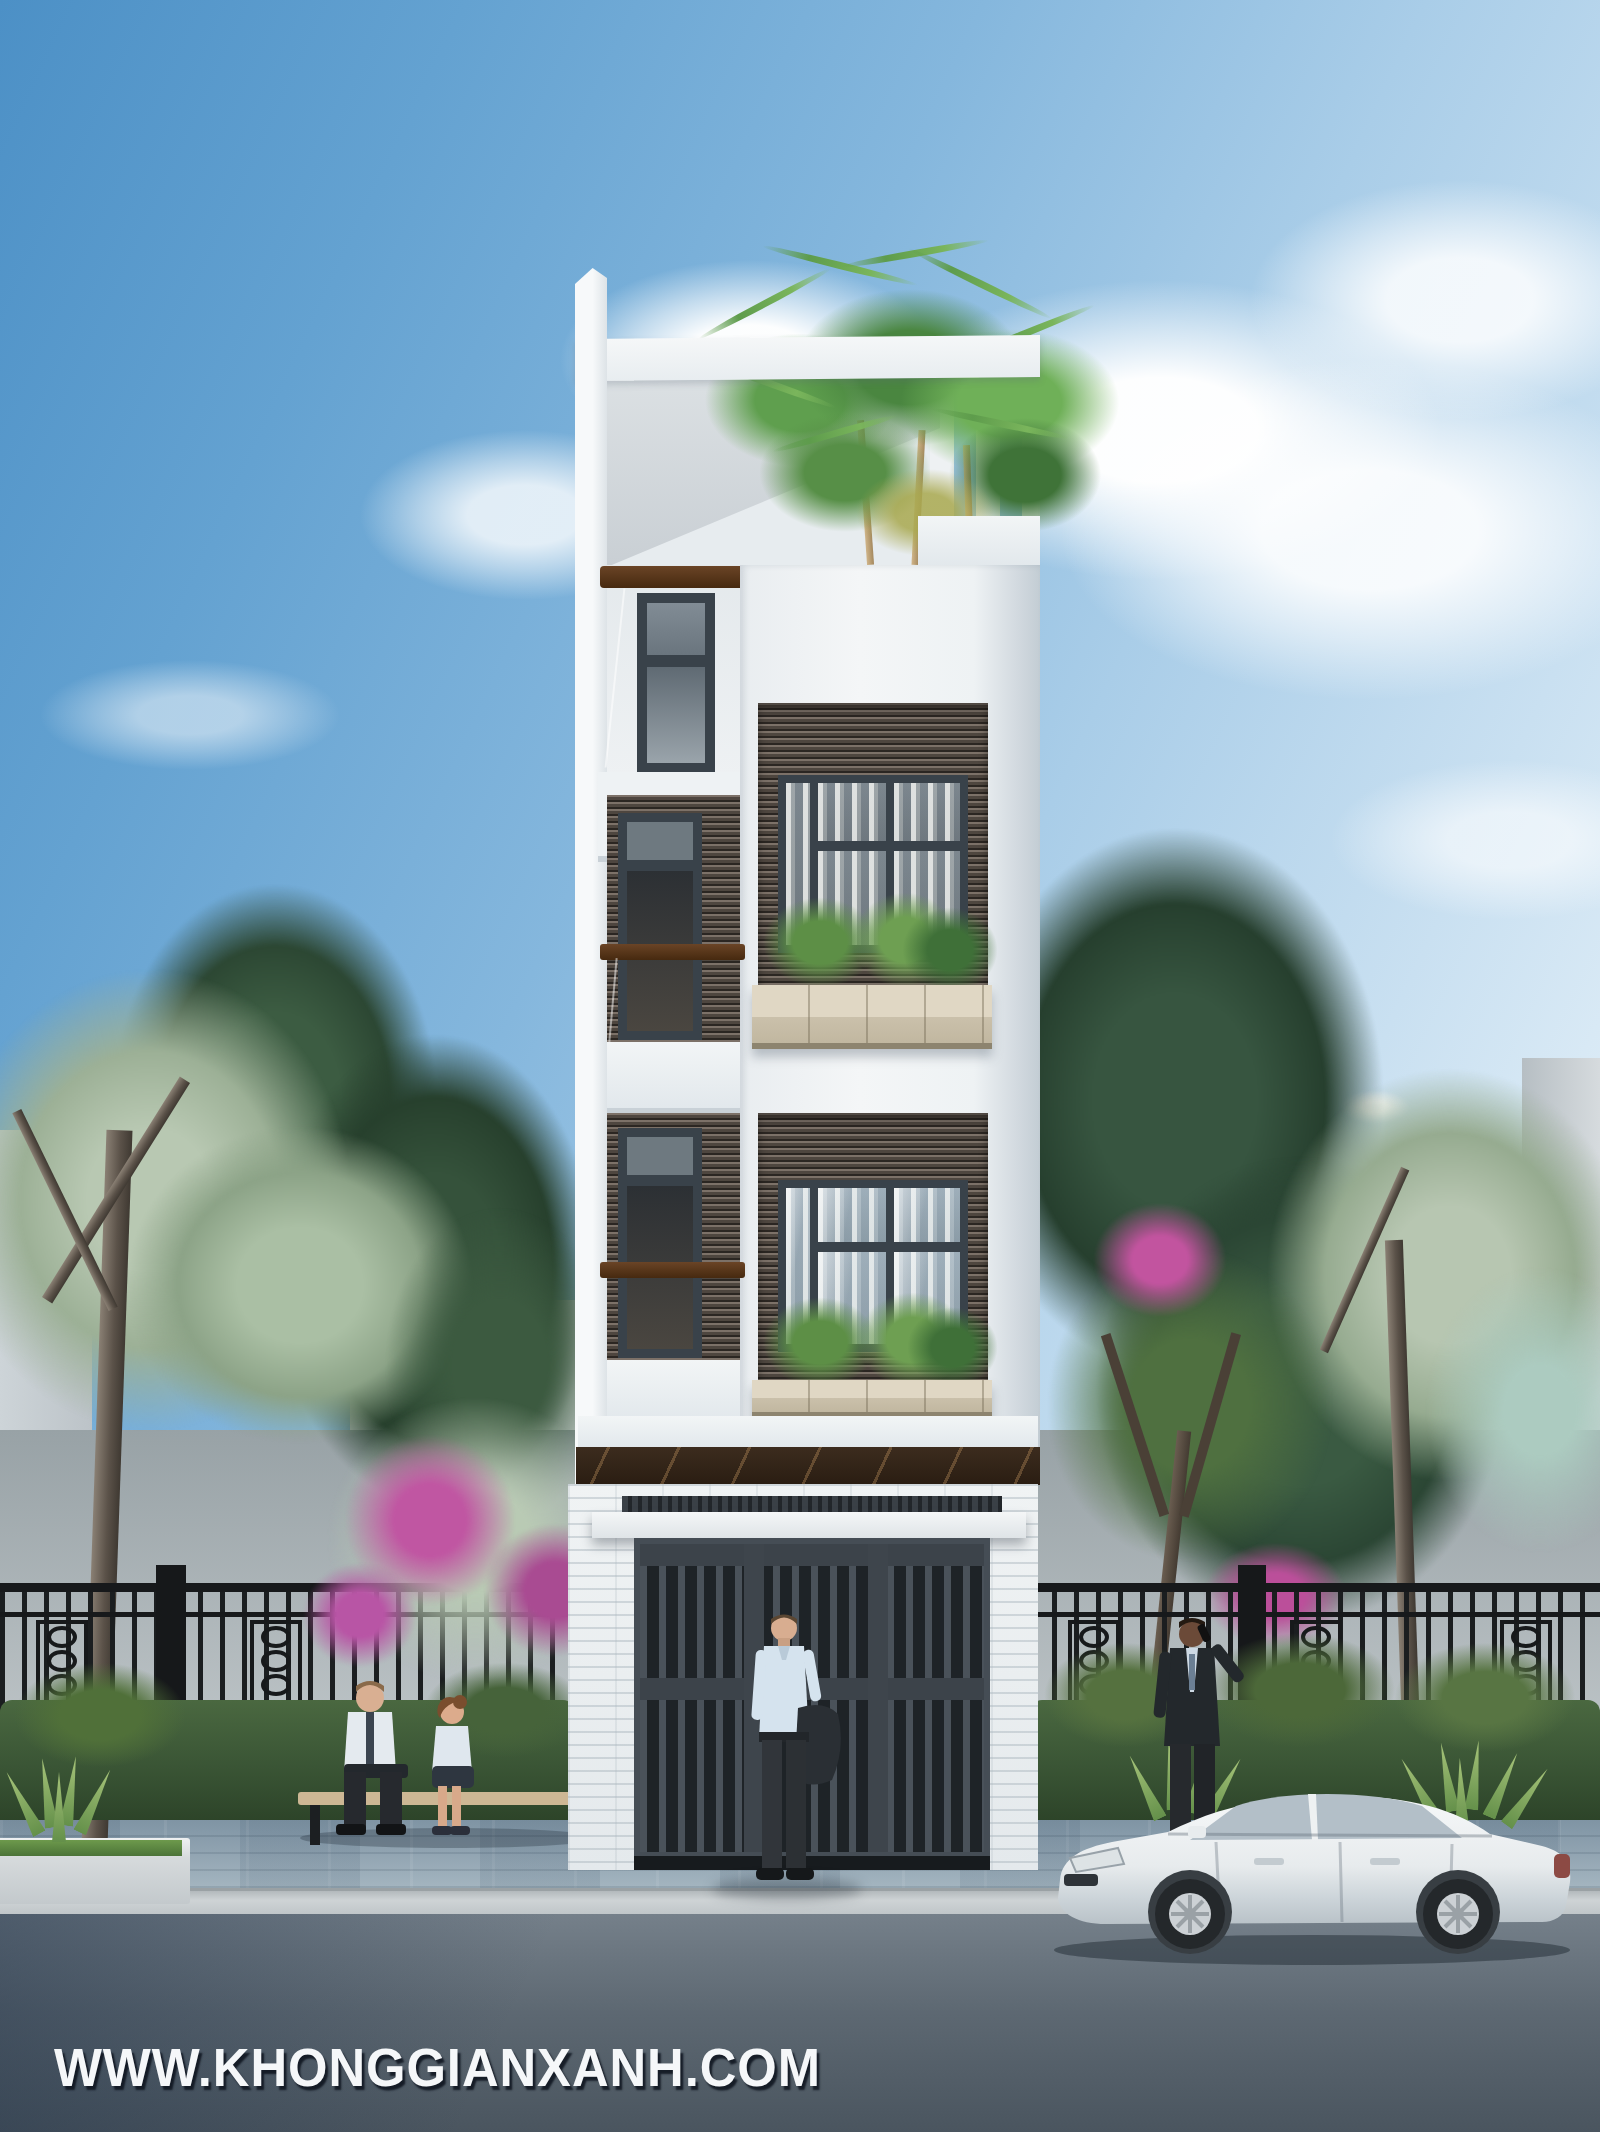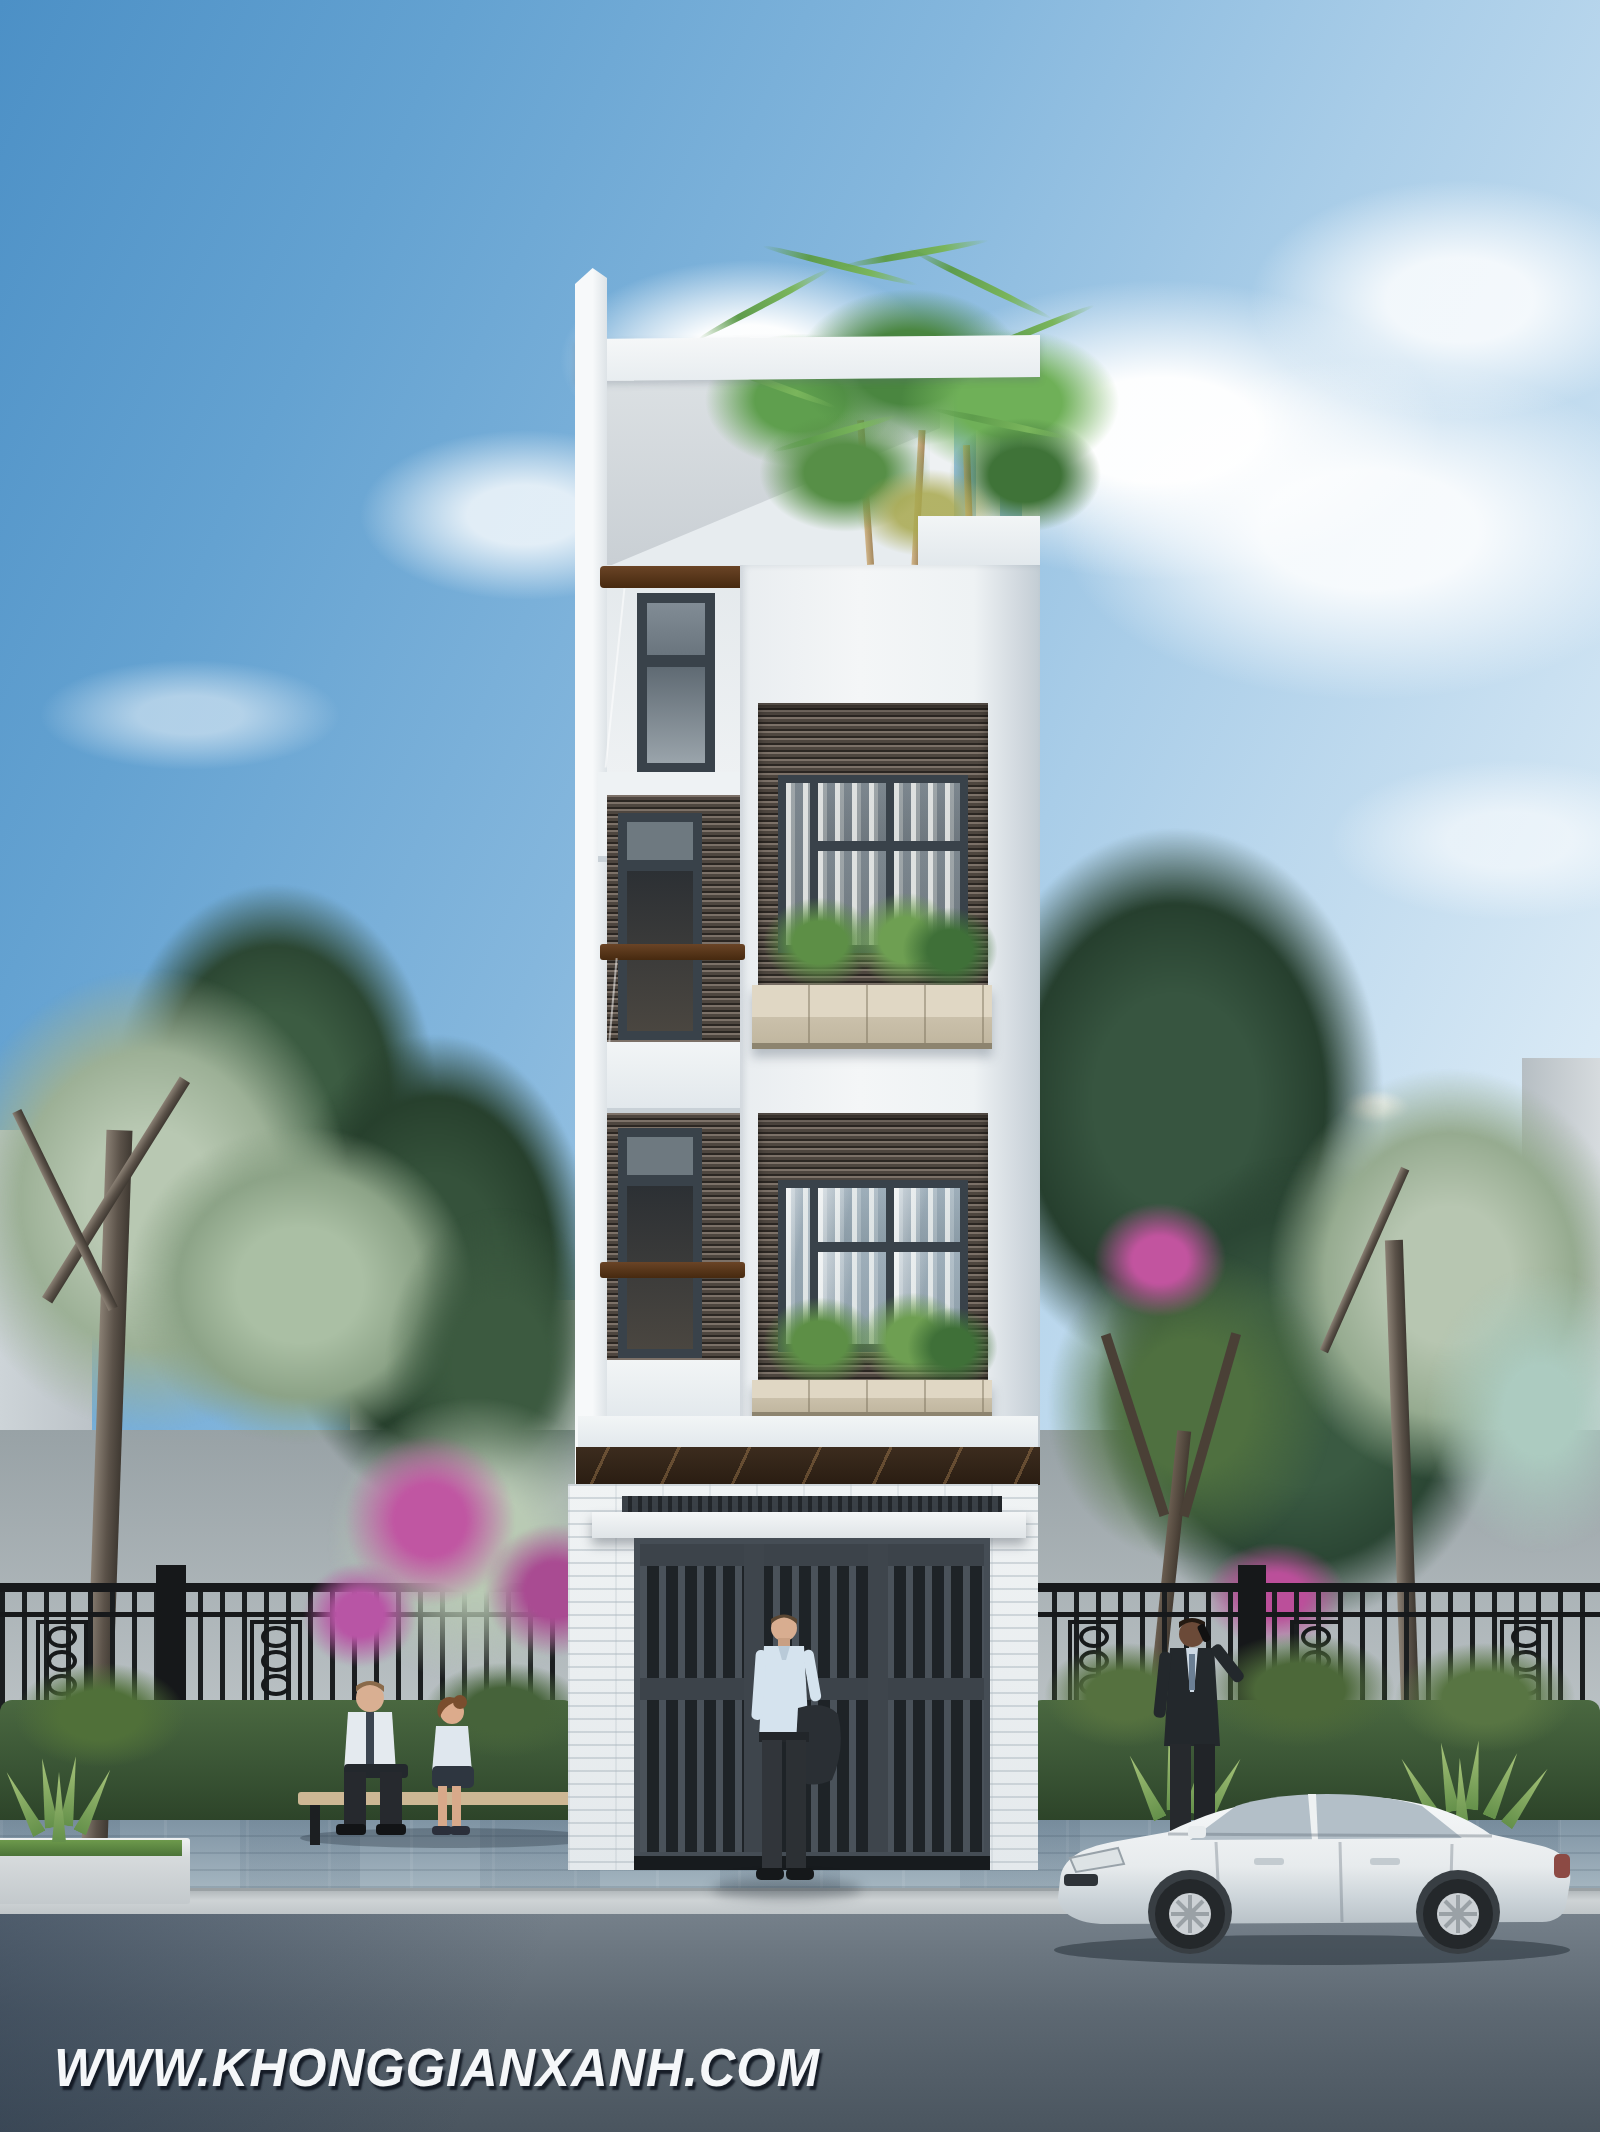--- a/index.html
+++ b/index.html
@@ -1,17 +1,17 @@
 <!DOCTYPE html>
 <html><head>
 <meta charset="utf-8">
 <style>
   html,body{margin:0;padding:0;background:#222;}
   .stage{position:relative;width:1600px;height:2132px;overflow:hidden;
-         font-family:"Liberation Sans",sans-serif;font-style:italic;}
+         font-family:"Liberation Sans",sans-serif;}
   .abs{position:absolute;}
   .blob{position:absolute;border-radius:50%;}
   
   .sky{left:0;top:0;width:1600px;height:2132px;
     background:linear-gradient(115deg,#4c90c6 0%,#64a2d1 18%,#85b7dd 38%,
       #a9cde8 55%,#c9e0f1 72%,#e7f2f9 88%,#f3f9fc 100%);}
   .cloud{position:absolute;border-radius:50%;
     background:radial-gradient(closest-side,rgba(255,255,255,.98) 35%,
       rgba(255,255,255,.55) 65%,rgba(255,255,255,0) 100%);}
   

